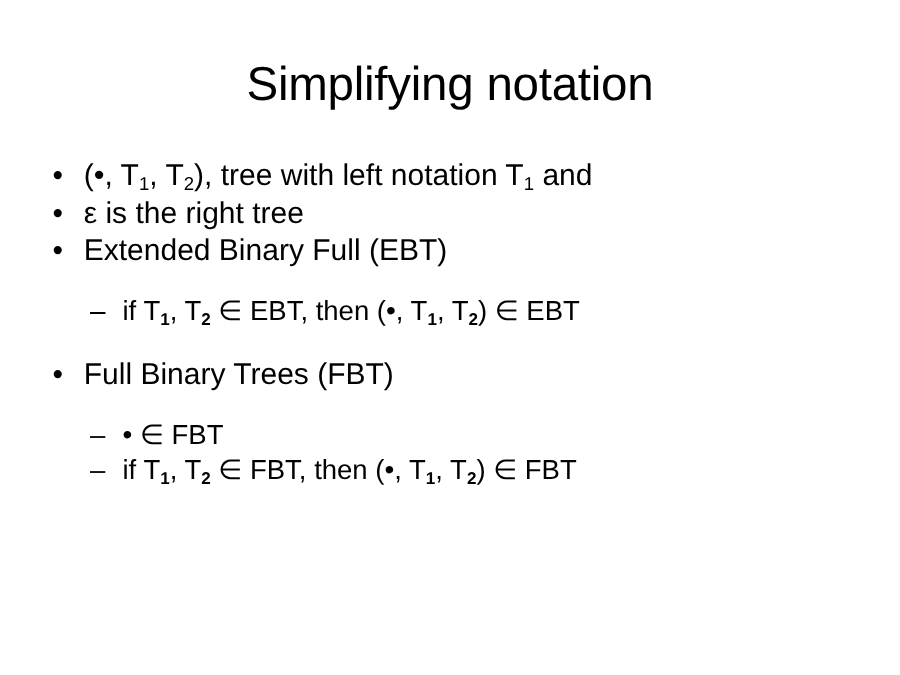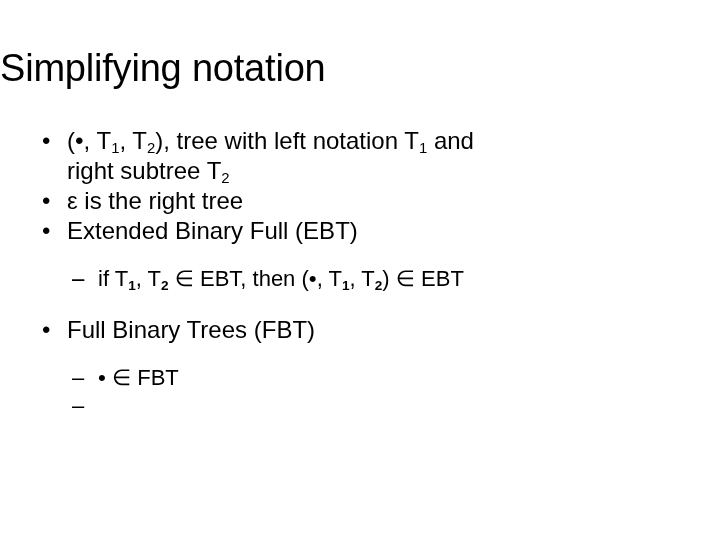--- a/index.html
+++ b/index.html
@@ -22,20 +22,21 @@
     width: 720px;
     height: 540px;
     background: #ffffff;
   }
 
   #slide-title {
     position: absolute;
     left: 0;
     top: 46px;
     width: 720px;
+    text-align: center;
     font-size: 38px;
     line-height: 44px;
     font-weight: normal;
     letter-spacing: -0.2px;
     white-space: nowrap;
   }
 
   #body-block {
     position: absolute;
     left: 36px;
@@ -98,21 +99,20 @@
 
 <div id="slide">
 
   <div id="slide-title">Simplifying notation</div>
 
   <div id="body-block">
 
     <div class="l1">
       <span class="marker">•</span>
       <span class="txt"><span>(</span><span class="bigdot">•</span><span>, T</span><sub>1</sub><span>, T</span><sub>2</sub><span>), tree with left notation T</span><sub>1</sub><span> and</span></span>
-      <span class="txt"><span>right subtree T</span><sub>2</sub></span>
     </div>
 
     <div class="l1">
       <span class="marker">•</span>
       <span class="txt"> ε is the right tree</span>
     </div>
 
     <div class="l1">
       <span class="marker">•</span>
       <span class="txt">Extended Binary Full (EBT)</span>
@@ -138,16 +138,17 @@
 
     <div class="gap-mid"></div>
 
     <div class="l2">
       <span class="marker">–</span>
       <span class="txt"><span class="bigdot">•</span><span> ∈ FBT</span></span>
     </div>
 
     <div class="l2">
       <span class="marker">–</span>
+      <span class="txt"><span>if T</span><sub>1</sub><span>, T</span><sub>2</sub><span> ∈ FBT,  then (</span><span class="bigdot">•</span><span>, T</span><sub>1</sub><span>, T</span><sub>2</sub><span>) ∈ FBT</span></span>
     </div>
 
   </div>
 </div>
 
 </body></html>

